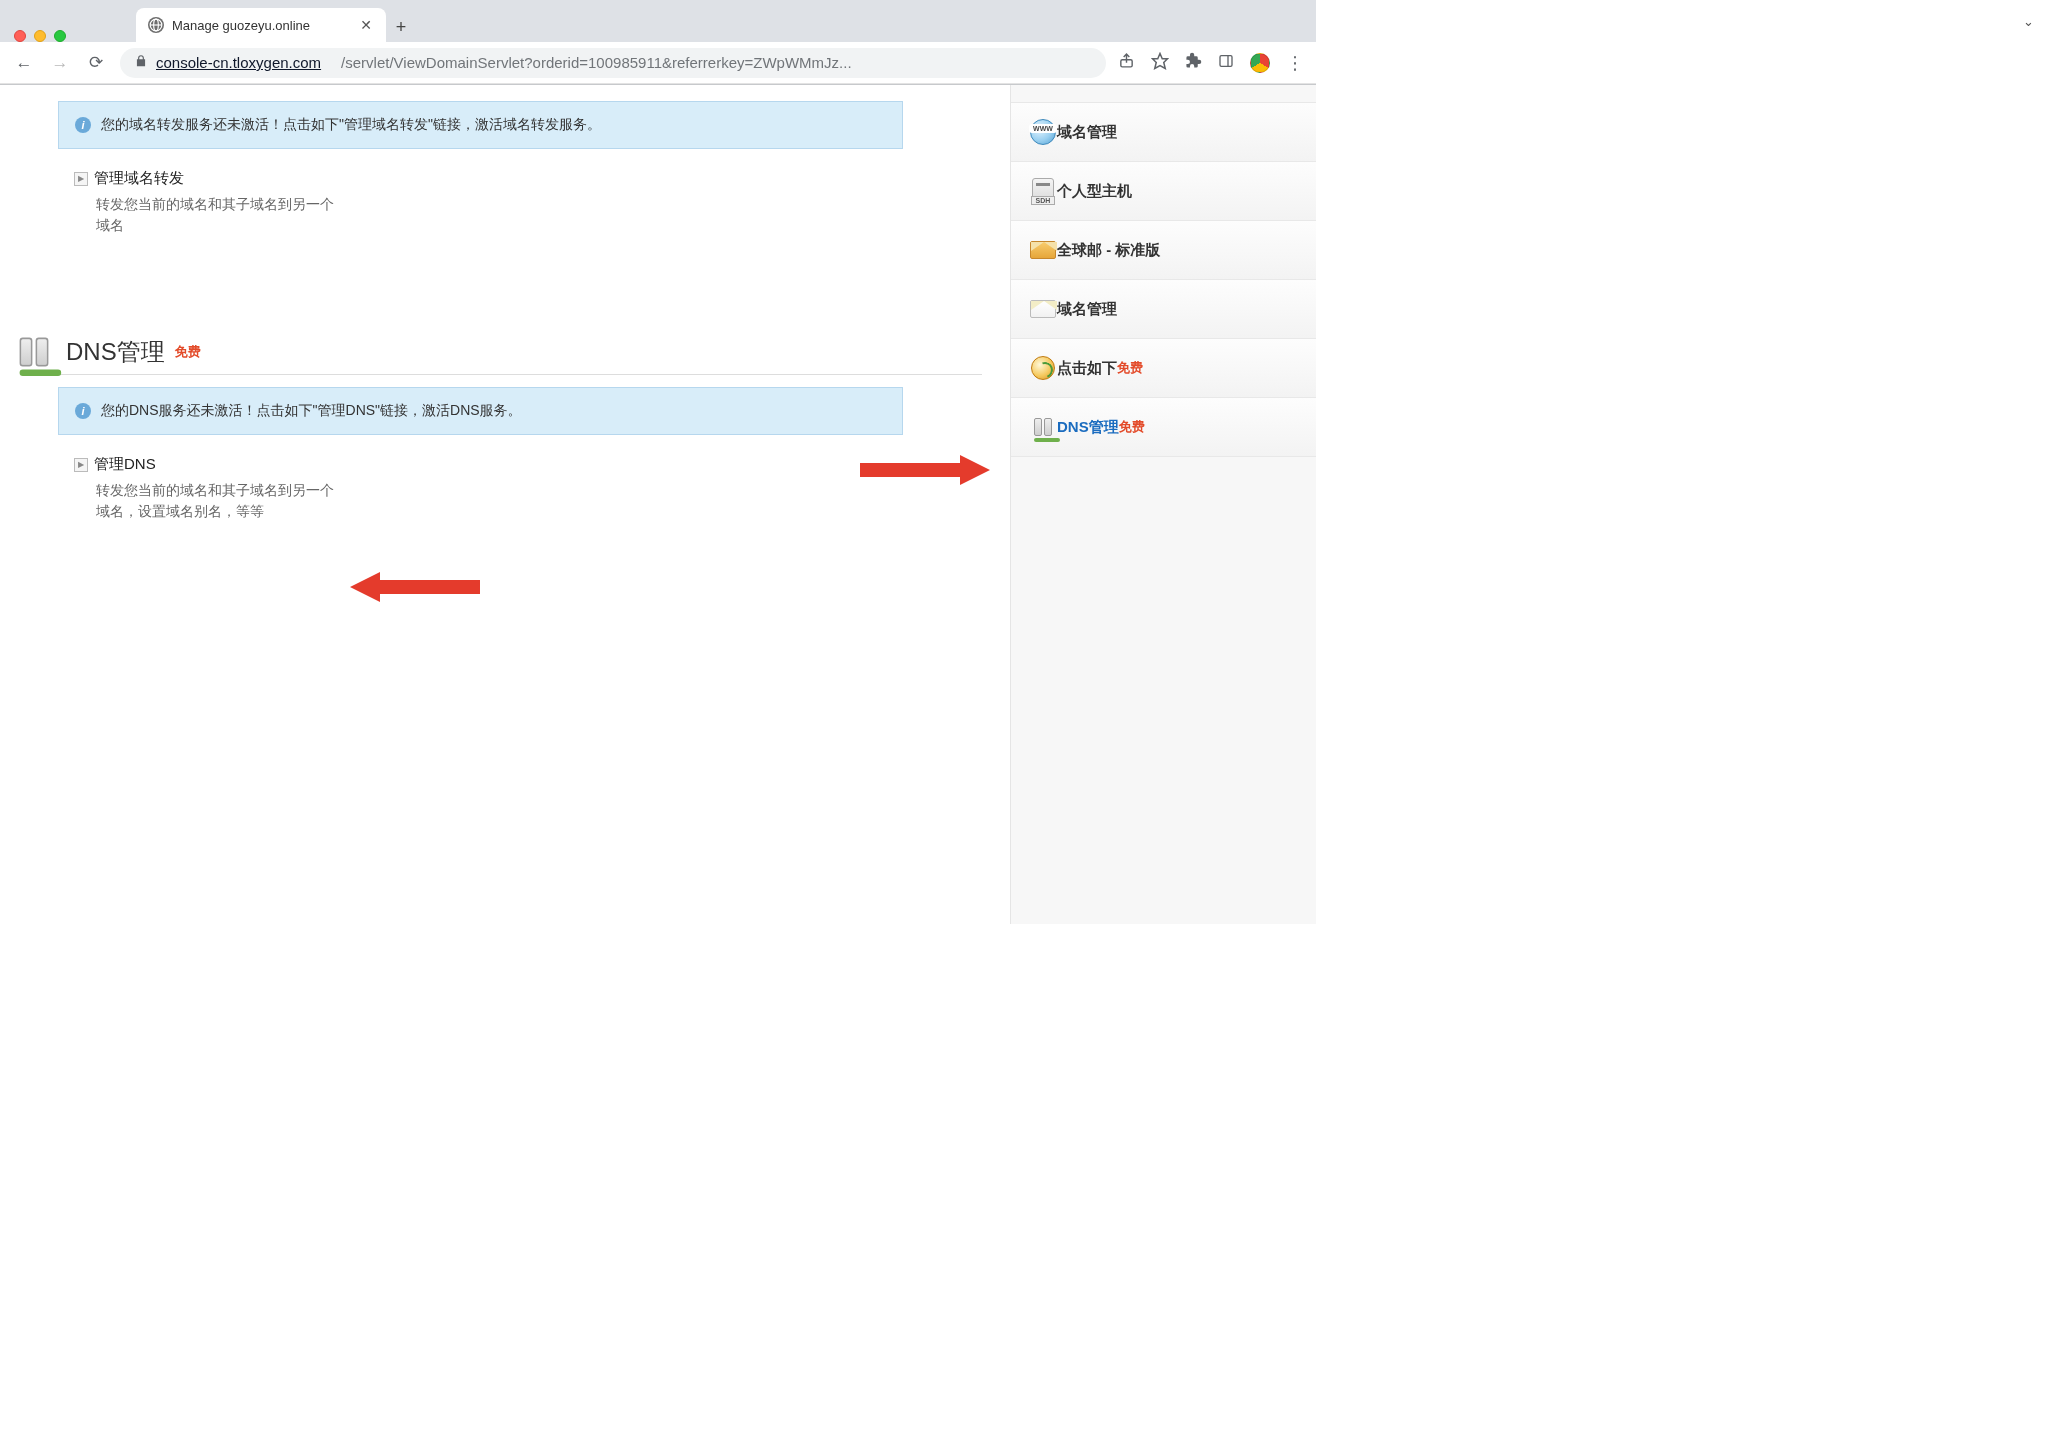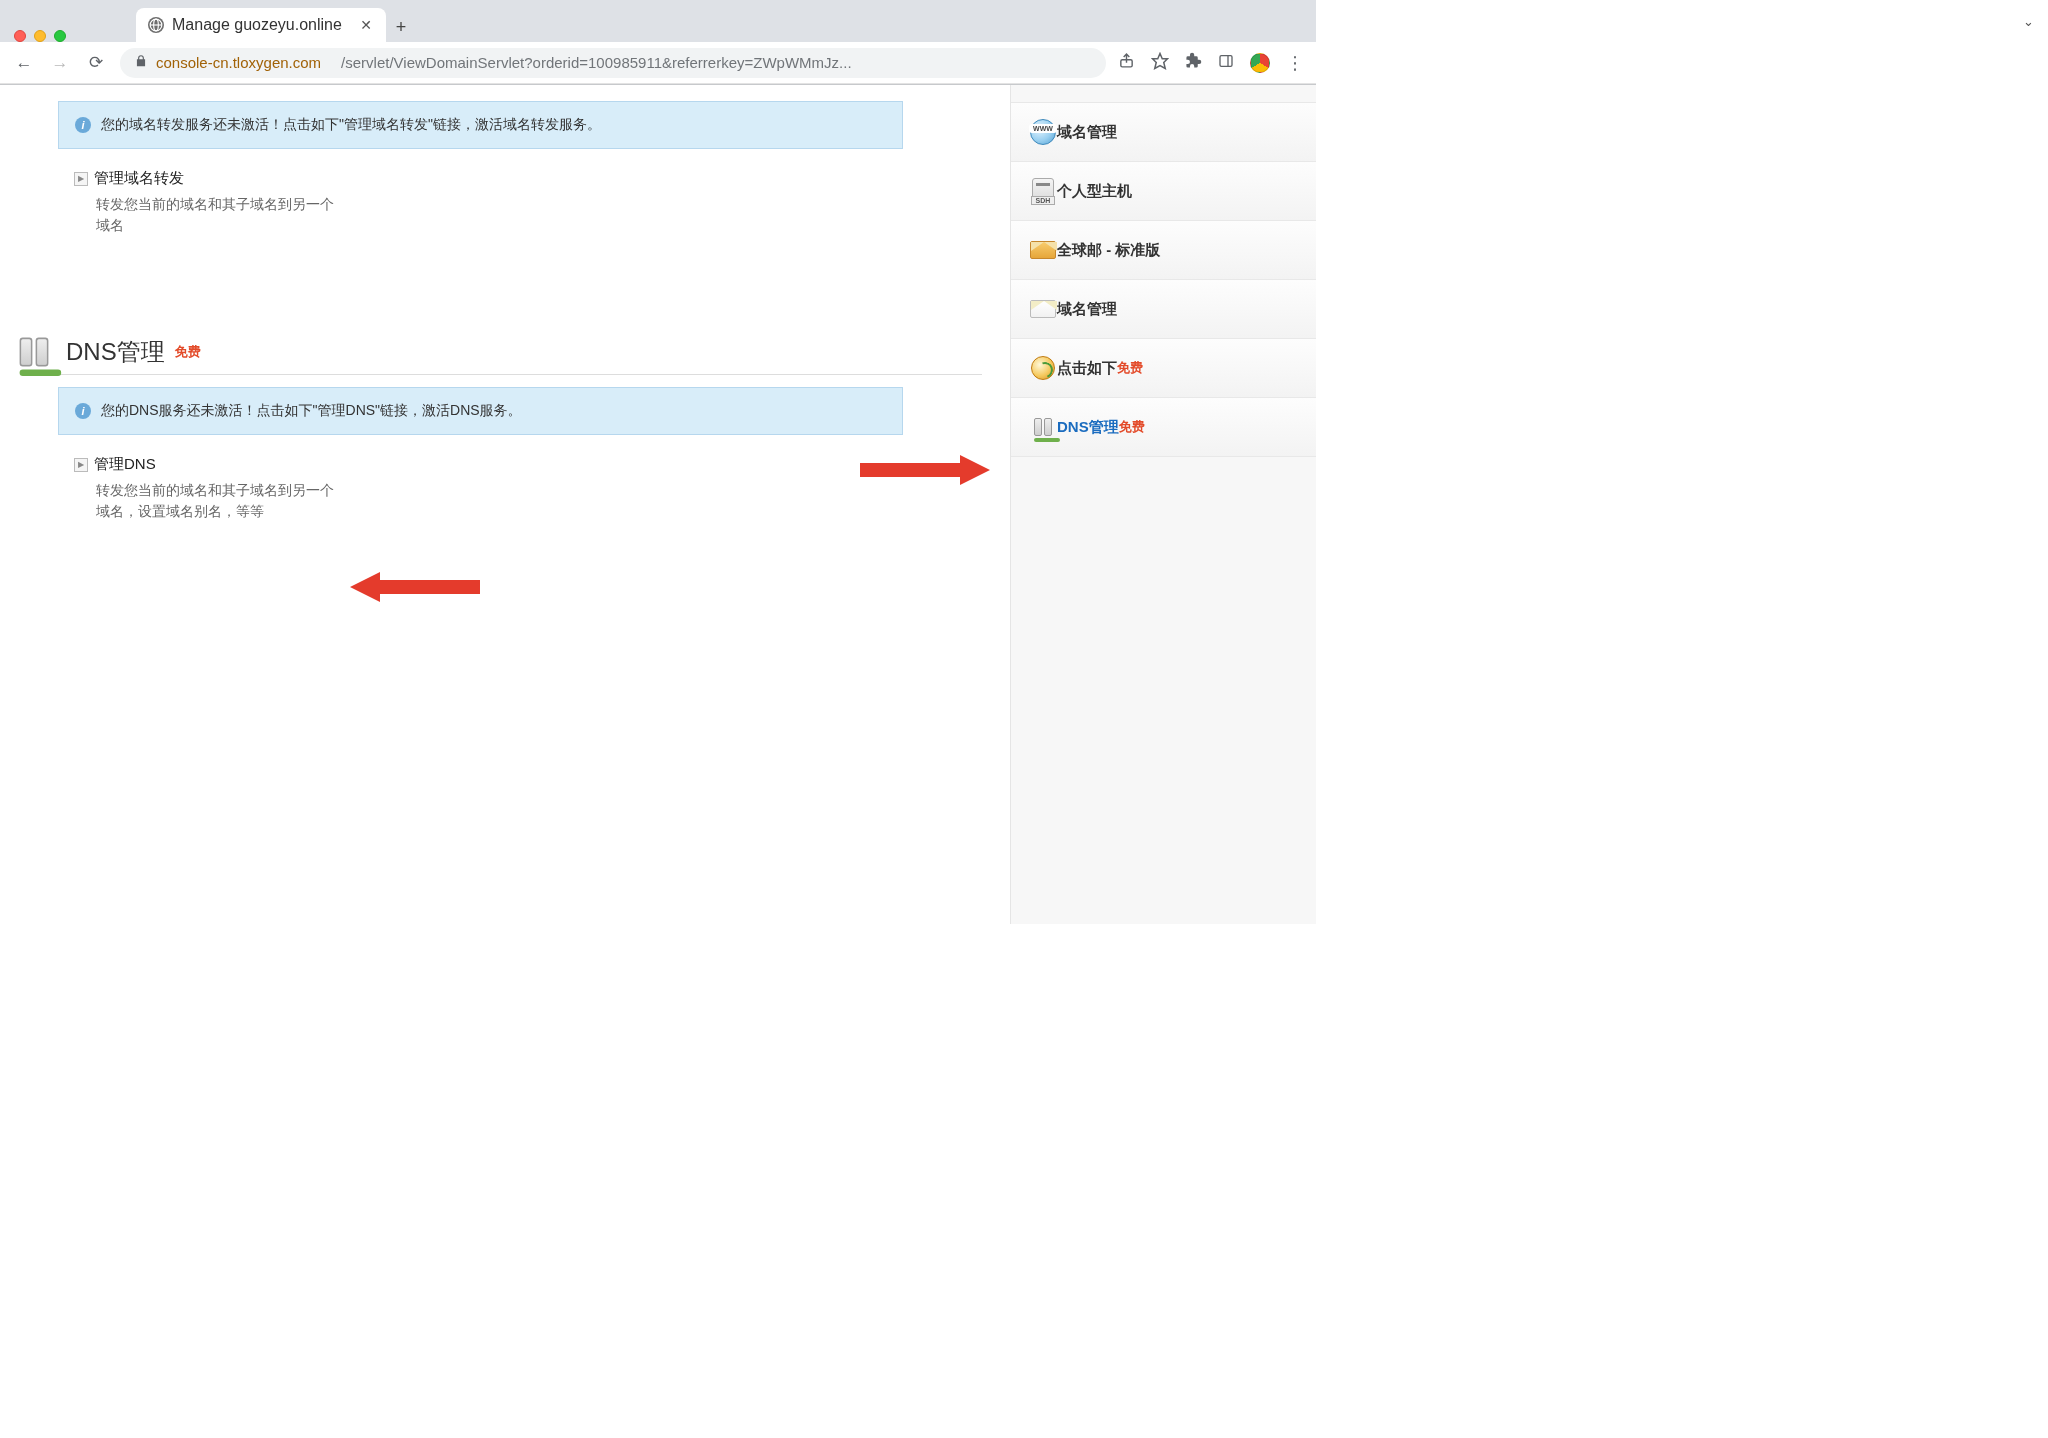--- a/index.html
+++ b/index.html
@@ -41,35 +41,35 @@
     height: 34px;
     padding: 0 12px;
     border-radius: 8px 8px 0 0;
     min-width: 250px;
     position: relative;
   }
   .tab .favicon {
     width:16px;height:16px;border-radius:50%;background:#6e6e6e;
     display:flex;align-items:center;justify-content:center;color:#fff;font-size:11px;
   }
-  .tab .title { font-size: 16px; color:#333; flex:1;}
+  .tab .title { font-size: 13px; color:#333; flex:1;}
   .tab .close { color:#555; font-size:14px; width:16px;text-align:center;}
   .new-tab { width:30px;text-align:center;color:#444;font-size:18px;padding:4px 8px;}
   .chevron-down-top { position:absolute; right:14px; top:14px; color:#555; font-size:13px;}
   .toolbar {
     display:flex; align-items:center; height:42px; padding:0 12px; gap:12px; background:#fff;border-bottom:1px solid #e3e3e3;
   }
   .nav-btn { color:#5f6368; font-size:17px; width:24px;text-align:center;}
   .nav-btn.disabled{ color:#b9b9b9;}
   .url-bar {
     flex:1; display:flex; align-items:center; gap:8px;
     background:#f1f3f4; border-radius:20px; height:30px; padding:0 14px;
     font-size:15px; color:#5f6368;
   }
-  .url-host { color:#a16207;}
+  .url-host { color:#0f172a;text-decoration:underline;}
   .url-path { color:#717579;margin-left:12px;}
   .toolbar-right { display:flex; gap:16px; align-items:center; color:#5f6368;}
   .avatar {
     width:20px;height:20px;border-radius:50%;
     background: conic-gradient(#e94335 0 120deg,#fbbc04 120deg 240deg,#34a853 240deg 360deg);
     border:1px solid #0002;
   }
   
   .page {
     display:flex; background:#fff;

